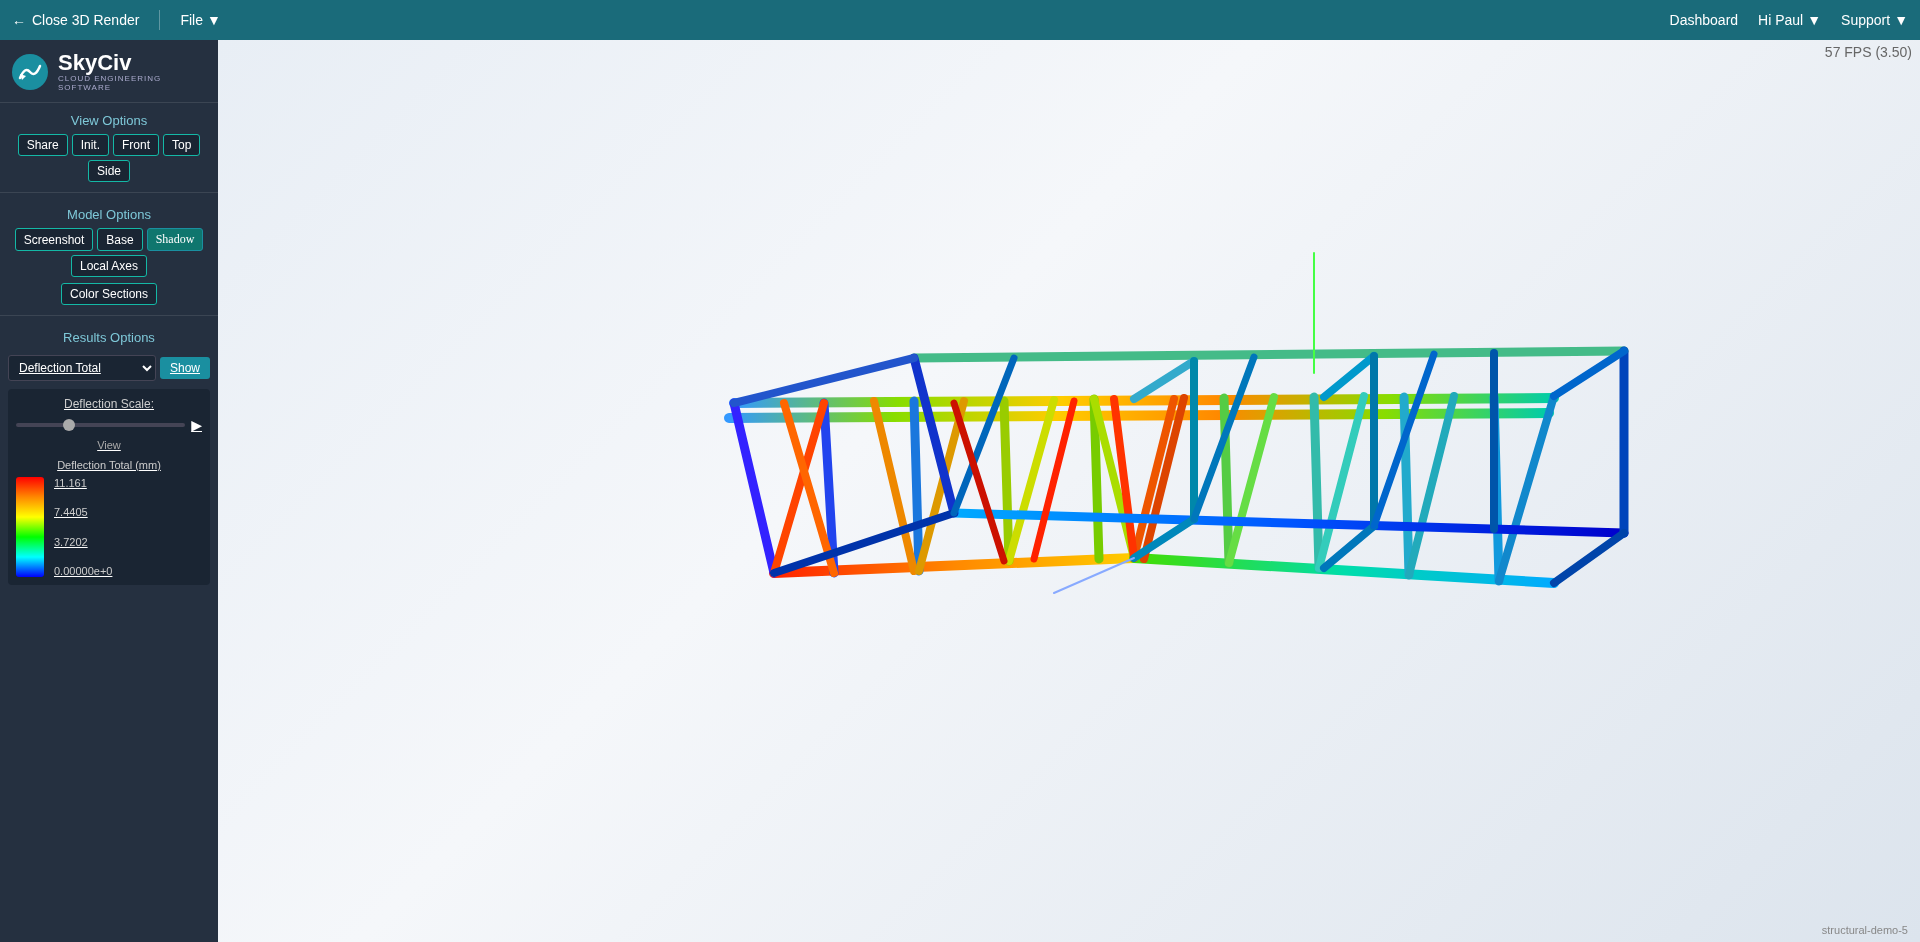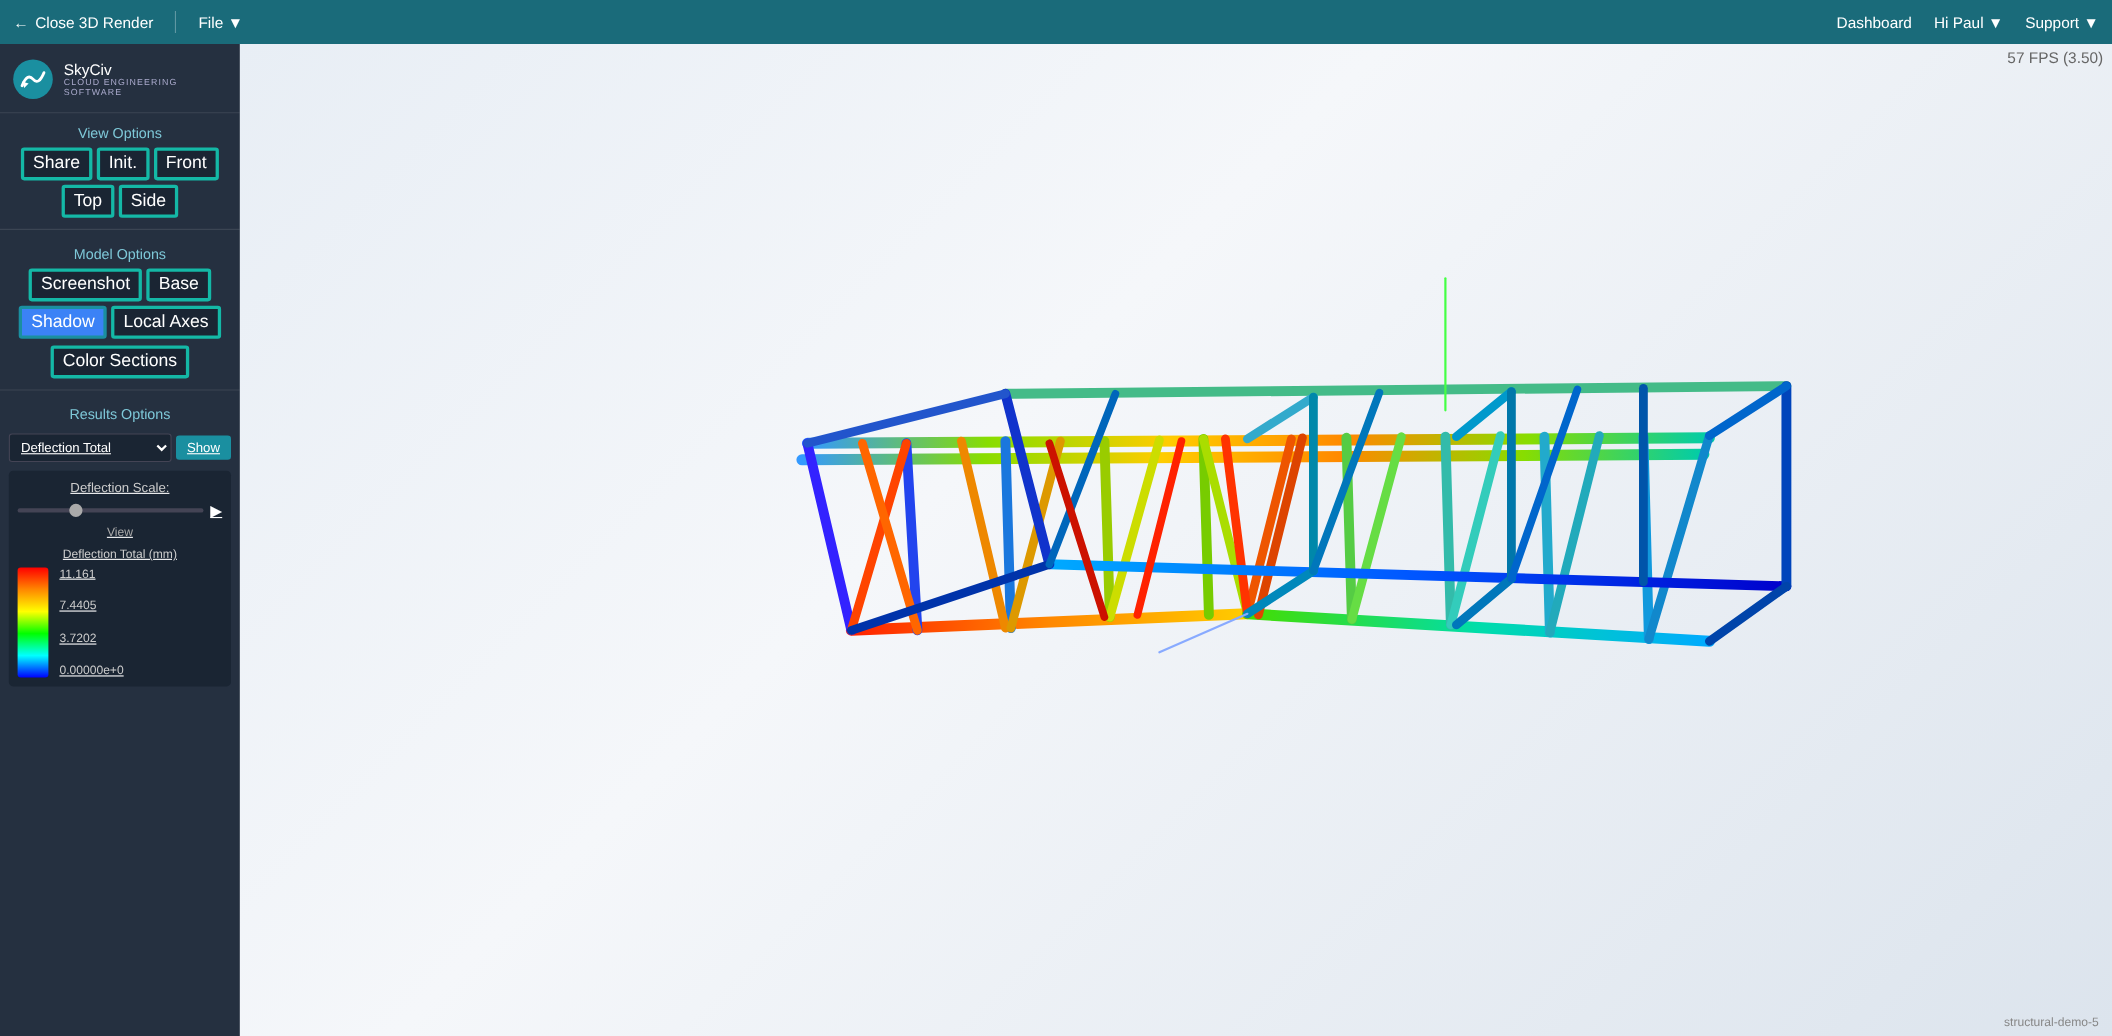--- a/index.html
+++ b/index.html
@@ -82,22 +82,22 @@
     .logo-icon {
       width: 40px;
       height: 40px;
       flex-shrink: 0;
     }
     .logo-text {
       display: flex;
       flex-direction: column;
     }
     .logo-name {
-      font-size: 14px;
-      font-weight: normal;
+      font-size: 22px;
+      font-weight: bold;
       color: #fff;
       line-height: 1;
     }
     .logo-sub {
       font-size: 8px;
       color: #aac;
       letter-spacing: 1px;
     }
 
     .section-title {
@@ -112,30 +112,31 @@
       display: flex;
       justify-content: center;
       gap: 4px;
       padding: 0 8px 6px;
       flex-wrap: wrap;
     }
 
     .sb-btn {
       background: #1a2533;
       color: #fff;
-      border: 3px solid #14b8a6;
+      border: 1px solid #14b8a6;
       border-radius: 3px;
       padding: 3px 8px;
-      font-size: 16px;
+      font-size: 12px;
       cursor: pointer;
       white-space: nowrap;
     }
     .sb-btn.active {
-      background: #3b82f6;
+      background: #0f766e;
       border-color: #1a8fa0;
+      font-family: Liberation Serif, serif;
     }
 
     .section-divider {
       border: none;
       border-top: 1px solid rgba(255,255,255,0.1);
       margin: 4px 0;
     }
 
     .results-section {
       padding: 4px 8px 8px;

